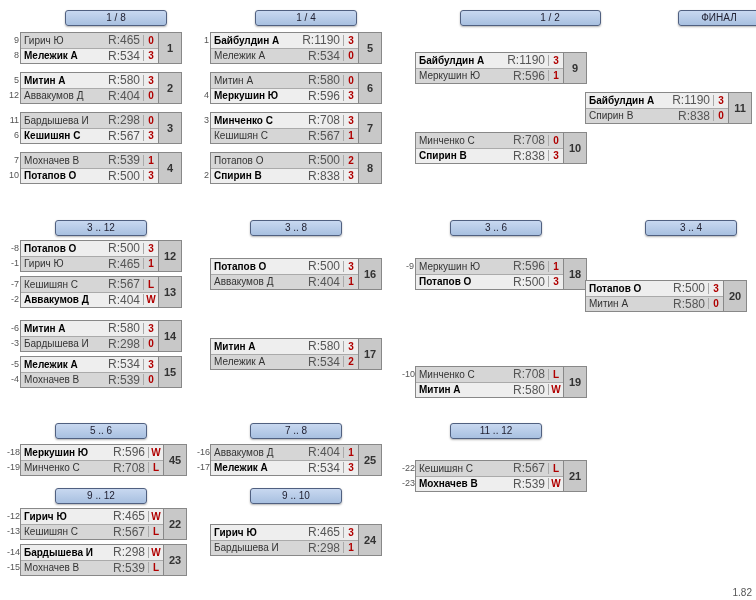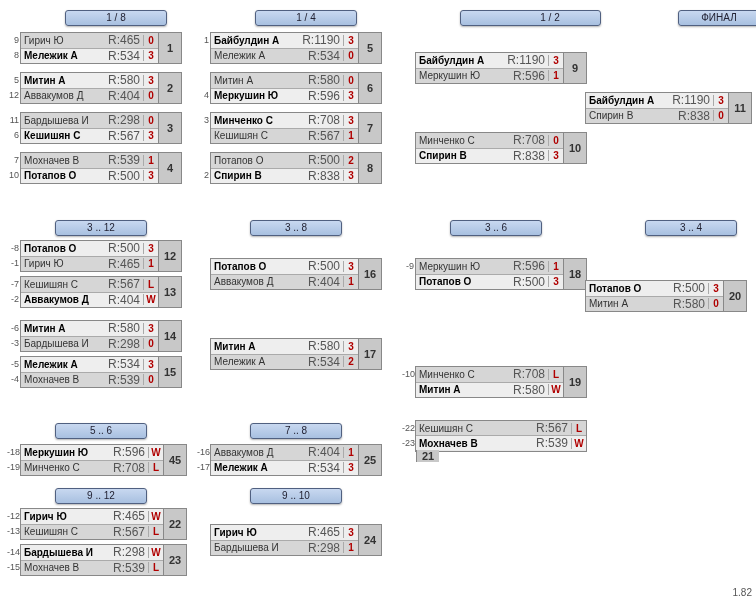--- a/index.html
+++ b/index.html
@@ -389,21 +389,21 @@
         </div>
         <div class="row r1 win">
           <span class="seed">-17</span>
           <span class="nm">Мележик А</span>
           <span class="rt">R:534</span>
           <span class="sc">3</span>
         </div>
       </div>
       <div class="mid">25</div>
     </div>
-    <div class="mbox h30" style="left: 415px; top: 420px; width: 170px; flex-direction: column;">
+    <div class="mbox h30" style="left: 415px; top: 460px; width: 170px;">
       <div class="body">
         <div class="row r0 dim">
           <span class="seed">-22</span>
           <span class="nm">Кешишян С</span>
           <span class="rt">R:567</span>
           <span class="sc">L</span>
         </div>
         <div class="row r1 win">
           <span class="seed">-23</span>
           <span class="nm">Мохначев В</span>

